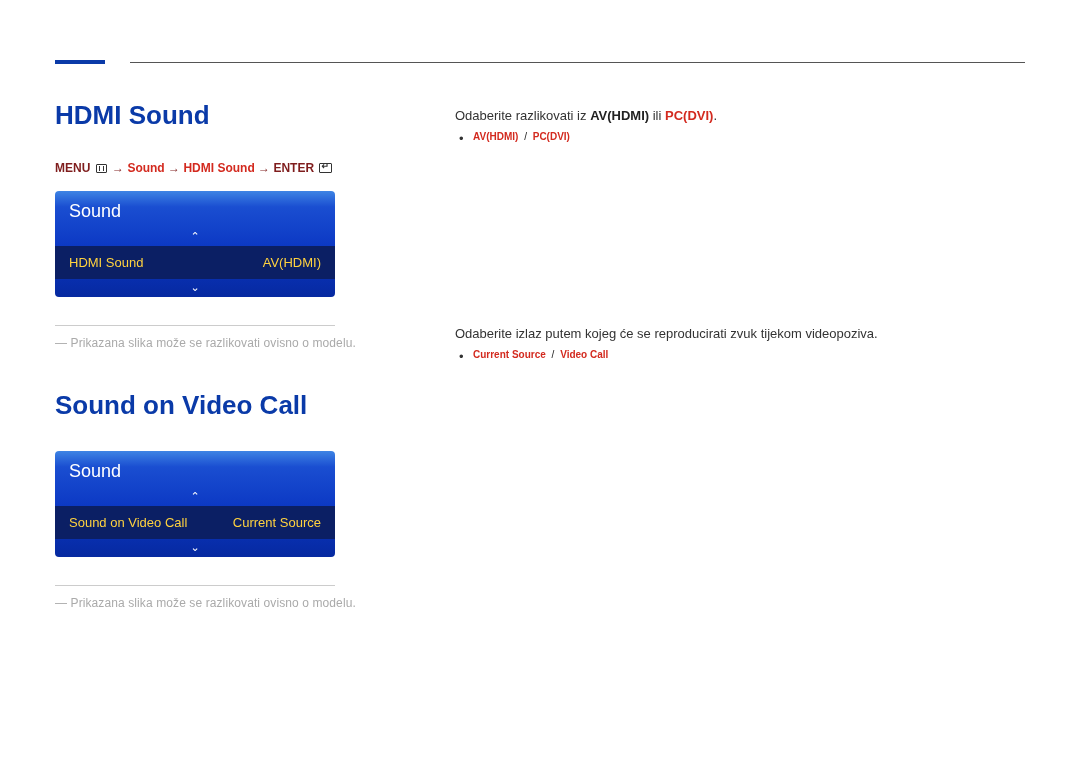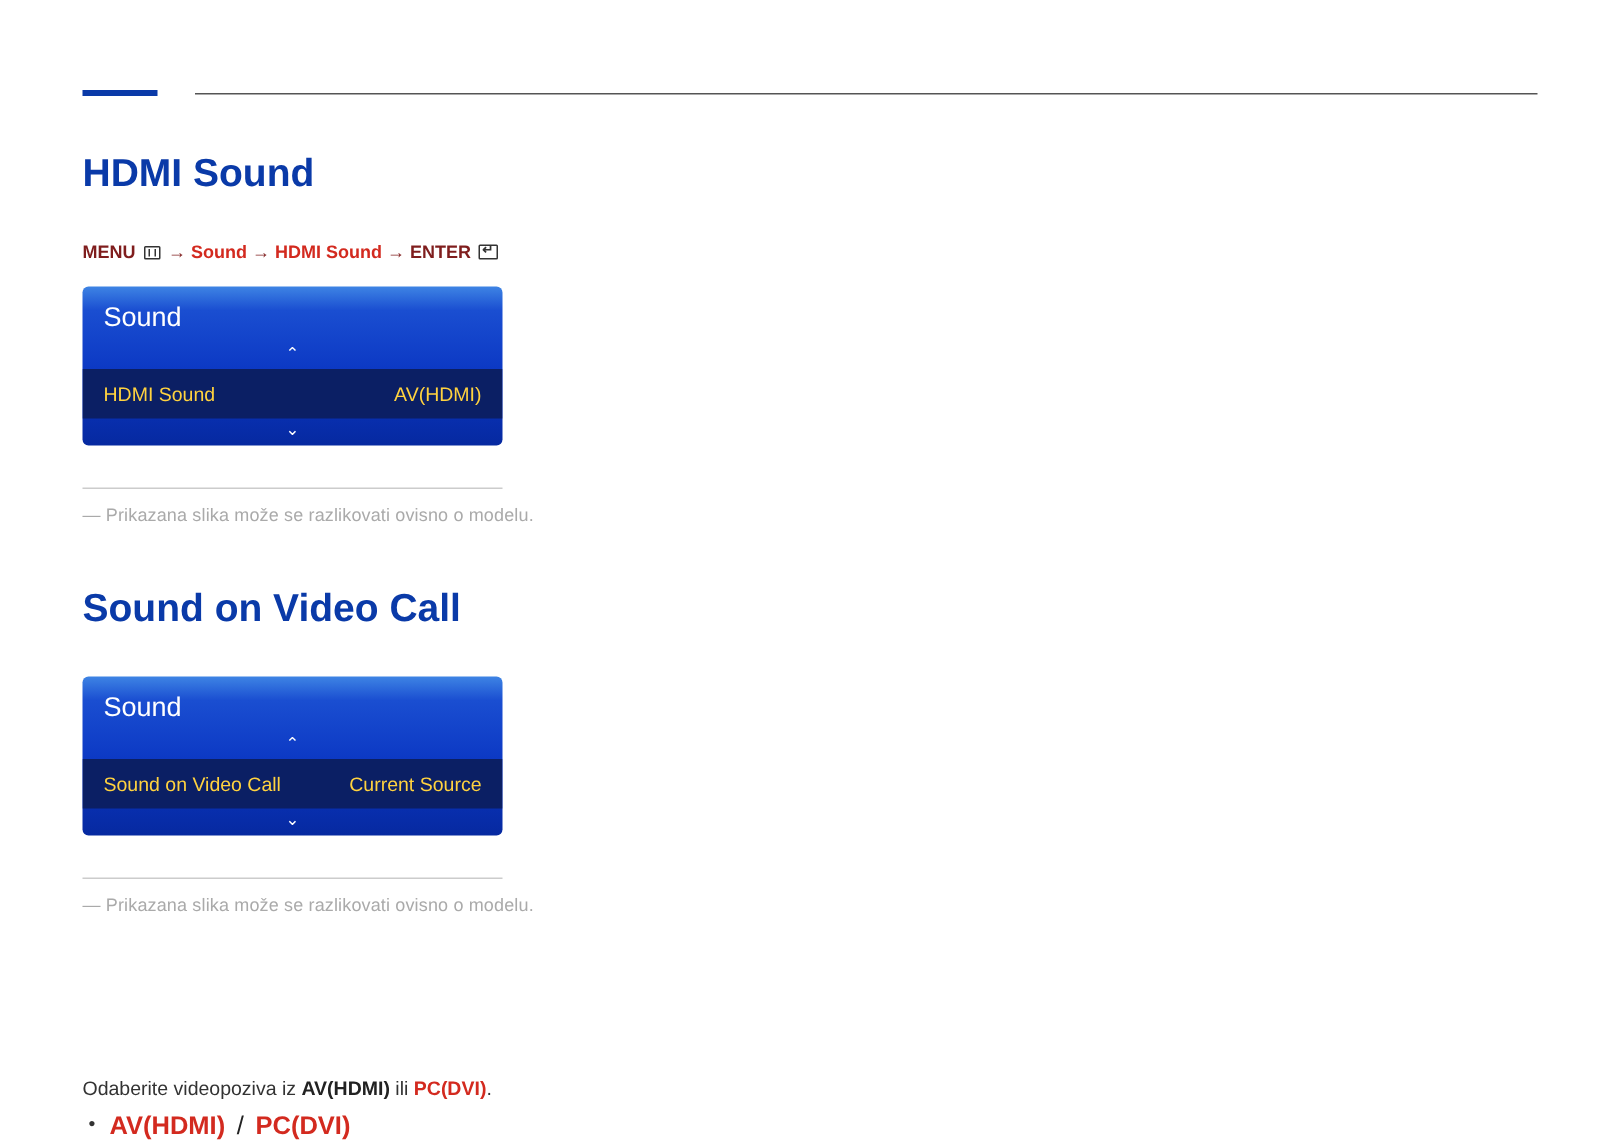--- a/index.html
+++ b/index.html
@@ -23,21 +23,20 @@
   .top-rule-right {
     position: absolute;
     top: 62px;
     left: 130px;
     right: 55px;
     height: 1px;
     background: #555;
   }
   .layout {
     display: flex;
-    flex-direction: column;
     gap: 60px;
     padding-top: 40px;
   }
   .left-col { width: 340px; flex: 0 0 340px; }
   .right-col { flex: 1; padding-top: 8px; }
   .section { margin-bottom: 40px; }
   h1.heading {
     color: #0a3aa8;
     font-size: 26px;
     font-weight: 700;
@@ -123,21 +122,21 @@
     margin-bottom: 8px;
   }
   .desc-line .inline-red-b { color: #d32a1f; font-weight: 700; }
   .desc-line .inline-black-b { color: #222; font-weight: 700; }
   ul.bullets {
     list-style: none;
     padding-left: 18px;
     margin-top: 4px;
   }
   ul.bullets li {
-    font-size: 17px;
+    font-size: 10px;
     position: relative;
     padding-left: 0px;
   }
   ul.bullets li::before {
     content: "•";
     position: absolute;
     left: -14px;
     top: 0;
     color: #333;
     font-size: 13px;
@@ -202,26 +201,36 @@
       <hr class="left-hr">
       <div class="note">― Prikazana slika može se razlikovati ovisno o modelu.</div>
     </div>
 
   </div>
 
   <div class="right-col">
 
     <div>
       <p class="desc-line">
-        <span>Odaberite videopoziva iz </span><span class="inline-black-b">AV(HDMI)</span><span> ili </span><span class="inline-red-b">PC(DVI)</span><span>.</span>
+        <span>Odaberite razlikovati iz </span><span class="inline-black-b">AV(HDMI)</span><span> ili </span><span class="inline-red-b">PC(DVI)</span><span>.</span>
       </p>
       <ul class="bullets">
         <li>
           <span class="opt-red-b">AV(HDMI)</span>
           <span class="opt-slash">/</span>
           <span class="opt-red-b">PC(DVI)</span>
         </li>
       </ul>
     </div>
 
+    <div class="right-section-2">
+      <p class="desc-line">Odaberite izlaz putem kojeg će se reproducirati zvuk tijekom videopoziva.</p>
+      <ul class="bullets">
+        <li>
+          <span class="opt-red-b">Current Source</span>
+          <span class="opt-slash">/</span>
+          <span class="opt-red-b">Video Call</span>
+        </li>
+      </ul>
+    </div>
 
   </div>
 </div>
 
 </body></html>

